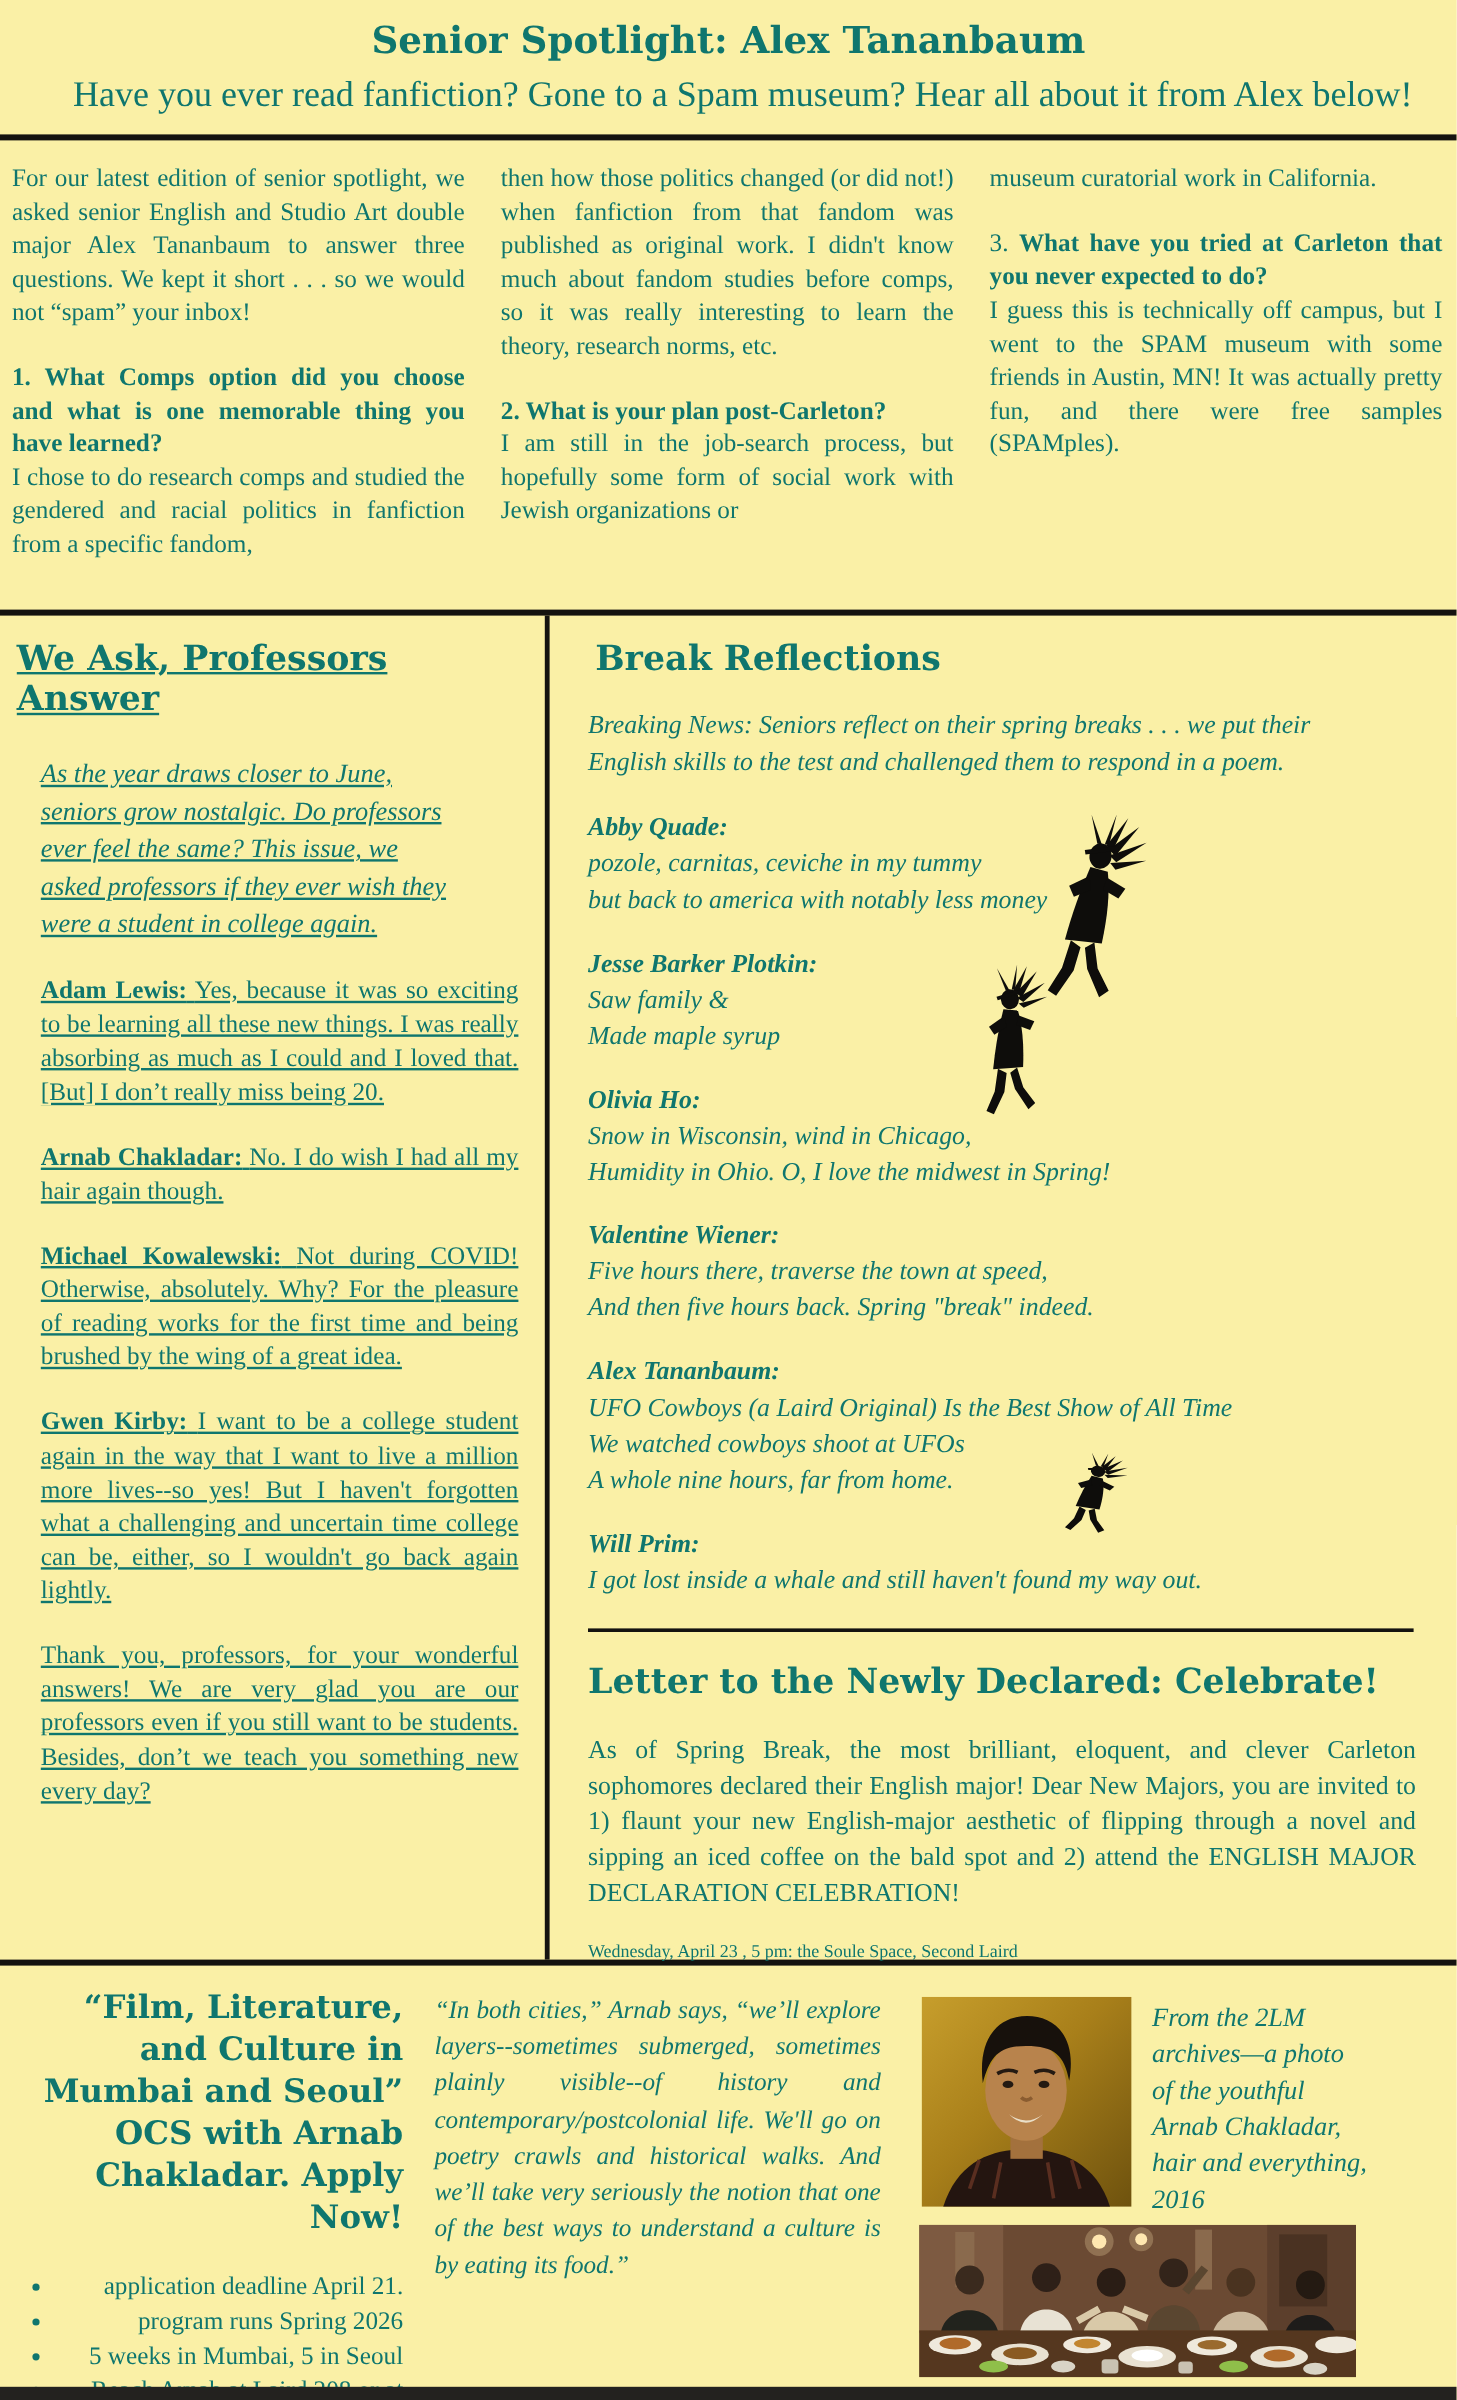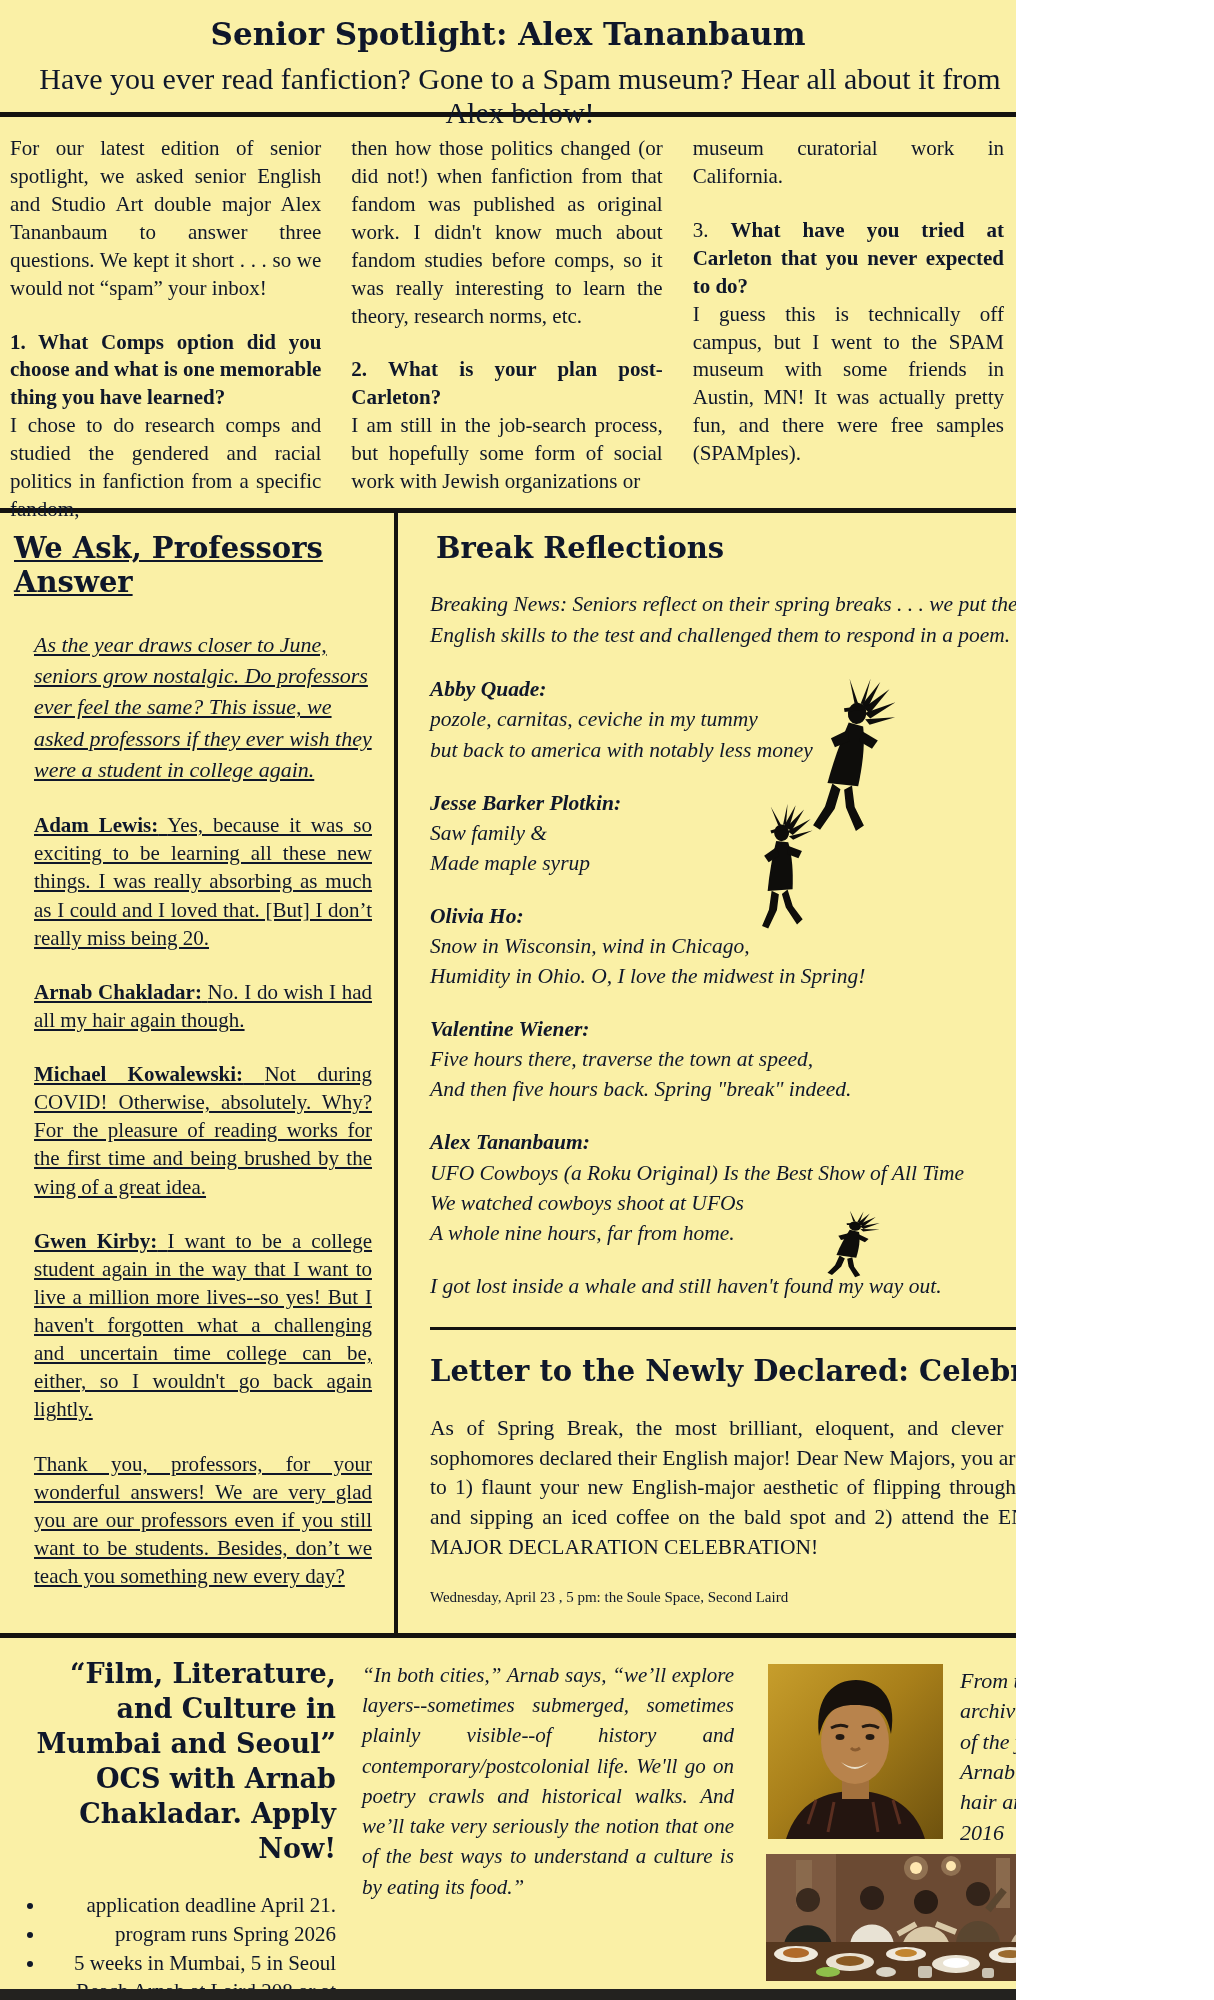--- a/index.html
+++ b/index.html
@@ -1,20 +1,20 @@
 <!DOCTYPE html>
 <html><head>
 <meta charset="utf-8">
 <style>
   html,body{margin:0;padding:0;}
   .page{
     position:relative;
-    width:1016px;height:2000px;
+    width:1214px;height:2000px;
     background:#FAF0A6;
-    color:#0f172a;
+    color:#0f766e;
     font-family:"Liberation Serif",serif;
     overflow:hidden;
     box-sizing:border-box;
   }
   
   .header{
     height:117px;box-sizing:border-box;
     border-bottom:5px solid #141310;
     text-align:center;padding-top:10px;
   }
@@ -134,25 +134,26 @@
         <div>Snow in Wisconsin, wind in Chicago,</div>
         <div>Humidity in Ohio. O, I love the midwest in Spring!</div>
       </div>
       <div class="poem">
         <b>Valentine Wiener:</b>
         <div>Five hours there, traverse the town at speed,</div>
         <div>And then five hours back. Spring "break" indeed.</div>
       </div>
       <div class="poem">
         <b>Alex Tananbaum:</b>
-        <div>UFO Cowboys (a Roku Original) Is the Best Show of All Time</div>
+        <div>UFO Cowboys (a Laird Original) Is the Best Show of All Time</div>
         <div>We watched cowboys shoot at UFOs</div>
         <div>A whole nine hours, far from home.</div>
       </div>
       <div class="poem">
+        <b>Will Prim:</b>
         <div>I got lost inside a whale and still haven't found my way out.</div>
       </div>
 
       <hr class="letter-divider">
       <div class="letter-title">Letter to the Newly Declared: Celebrate!</div>
       <p class="letter-body">As of Spring Break, the most brilliant, eloquent, and clever Carleton sophomores declared their English major! Dear New Majors,  you are invited to 1) flaunt your new English-major aesthetic of flipping through a novel and sipping an iced coffee on the bald spot and 2) attend the ENGLISH MAJOR DECLARATION CELEBRATION!</p>
       <div class="letter-event">Wednesday, April 23 , 5 pm: the Soule Space, Second Laird</div>
 
       <span class="dancer dancer1">
         <svg viewBox="0 0 60 130" preserveAspectRatio="none">

